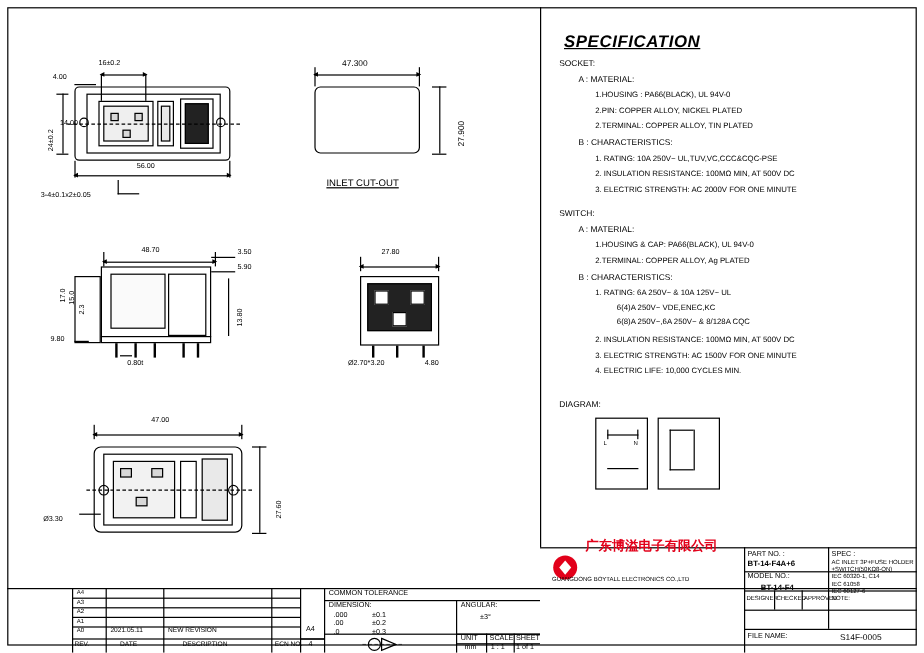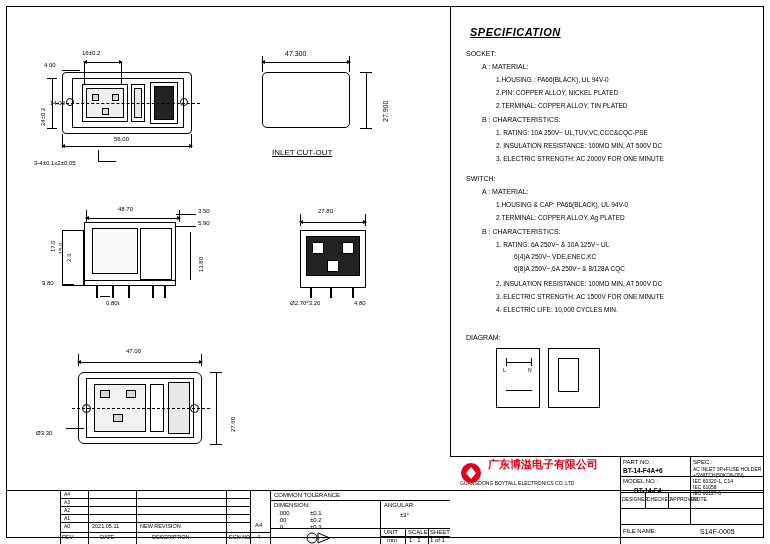--- a/index.html
+++ b/index.html
@@ -2,21 +2,21 @@
 <html><head>
 <meta charset="utf-8">
 <style>
   html,body{margin:0;padding:0;background:#ffffff;}
   body{width:770px;height:544px;font-family:"Liberation Sans",sans-serif;color:#000;}
   #sheet{position:relative;width:770px;height:544px;overflow:hidden;}
   .bd{position:absolute;border:1px solid #000;box-sizing:border-box;}
   .ln{position:absolute;background:#000;}
   .tx{position:absolute;white-space:pre;font-family:"Liberation Sans",sans-serif;}
   .vert{transform-origin:0 0;}
-  .spec-title{font-weight:bold;font-style:italic;font-size:11px;text-decoration:underline;letter-spacing:.5px;}
+  .spec-title{font-weight:bold;font-style:italic;font-size:14px;text-decoration:underline;letter-spacing:.5px;}
   .s8{font-size:8px;}
   .s7{font-size:7px;}
   .s65{font-size:6.5px;}
   .s6{font-size:6px;}
   .s55{font-size:5.5px;}
   .s5{font-size:5px;}
   .s11{font-size:11px;}
   .b{font-weight:bold;}
   .dash{border-top:1px dashed #000;position:absolute;}
   .box{position:absolute;border:1px solid #000;box-sizing:border-box;background:transparent;}
@@ -230,21 +230,21 @@
     <div class="ln" style="left:450px;top:456px;width:314px;height:1px;"></div>
     <div class="ln" style="left:6px;top:490px;width:758px;height:1px;"></div>
     <div class="ln" style="left:450px;top:6px;width:1px;height:450px;"></div>
 
     <div style="position:absolute;left:460px;top:462px;width:22px;height:22px;">
       <svg width="22" height="22" viewBox="0 0 22 22">
         <circle cx="11" cy="11" r="10" fill="#e2001a"></circle>
         <path d="M6 11 L11 5 L16 11 L11 17 Z" fill="#fff"></path>
       </svg>
     </div>
-    <div class="tx company s11" style="left:488px;top:457px;">广东博溢电子有限公司</div>
+    <div class="tx company s11" style="left:488px;top:447px;">广东博溢电子有限公司</div>
     <div class="tx s5" style="left:460px;top:480px;">GUANGDONG BOYTALL ELECTRONICS CO.,LTD</div>
 
     <div class="ln" style="left:620px;top:456px;width:1px;height:88px;"></div>
     <div class="ln" style="left:620px;top:476px;width:144px;height:1px;"></div>
     <div class="ln" style="left:620px;top:492px;width:144px;height:1px;"></div>
     <div class="ln" style="left:620px;top:508px;width:144px;height:1px;"></div>
     <div class="ln" style="left:620px;top:524px;width:144px;height:1px;"></div>
     <div class="ln" style="left:690px;top:456px;width:1px;height:68px;"></div>
 
     <div class="tx s6" style="left:623px;top:459px;">PART NO. :</div>

